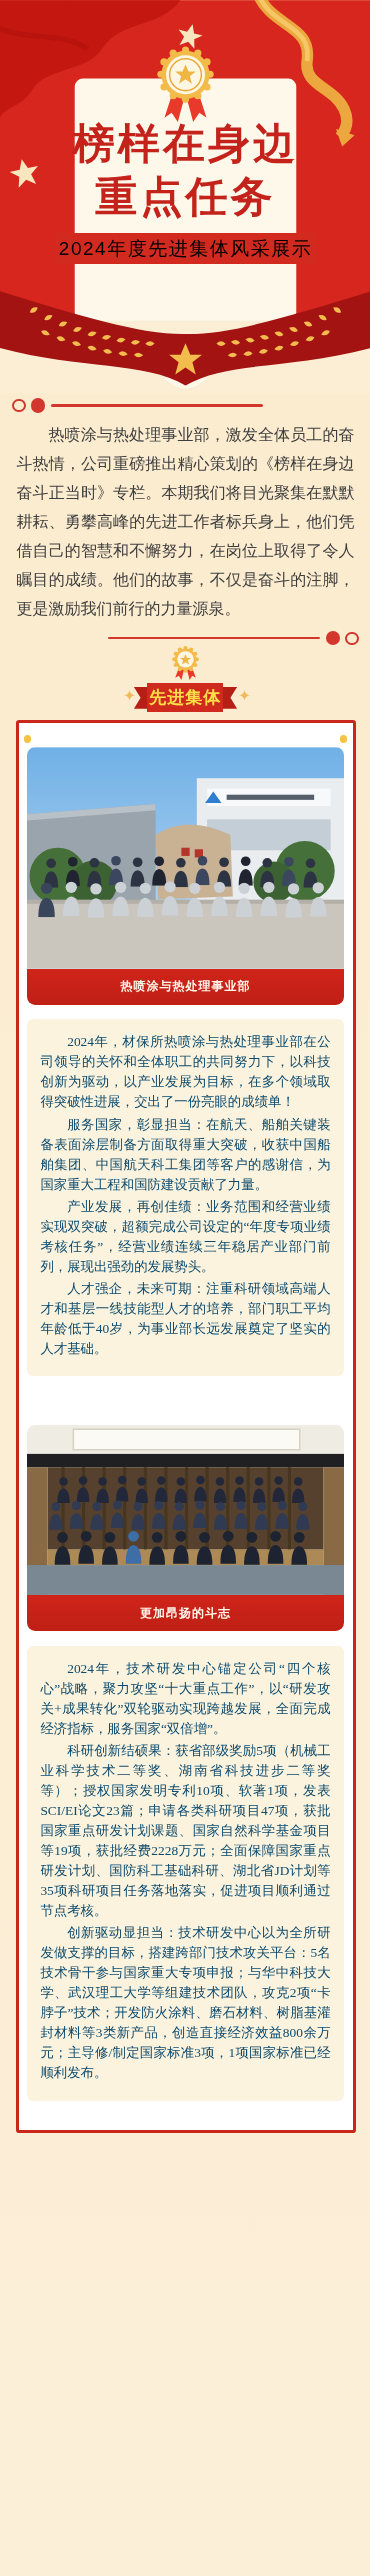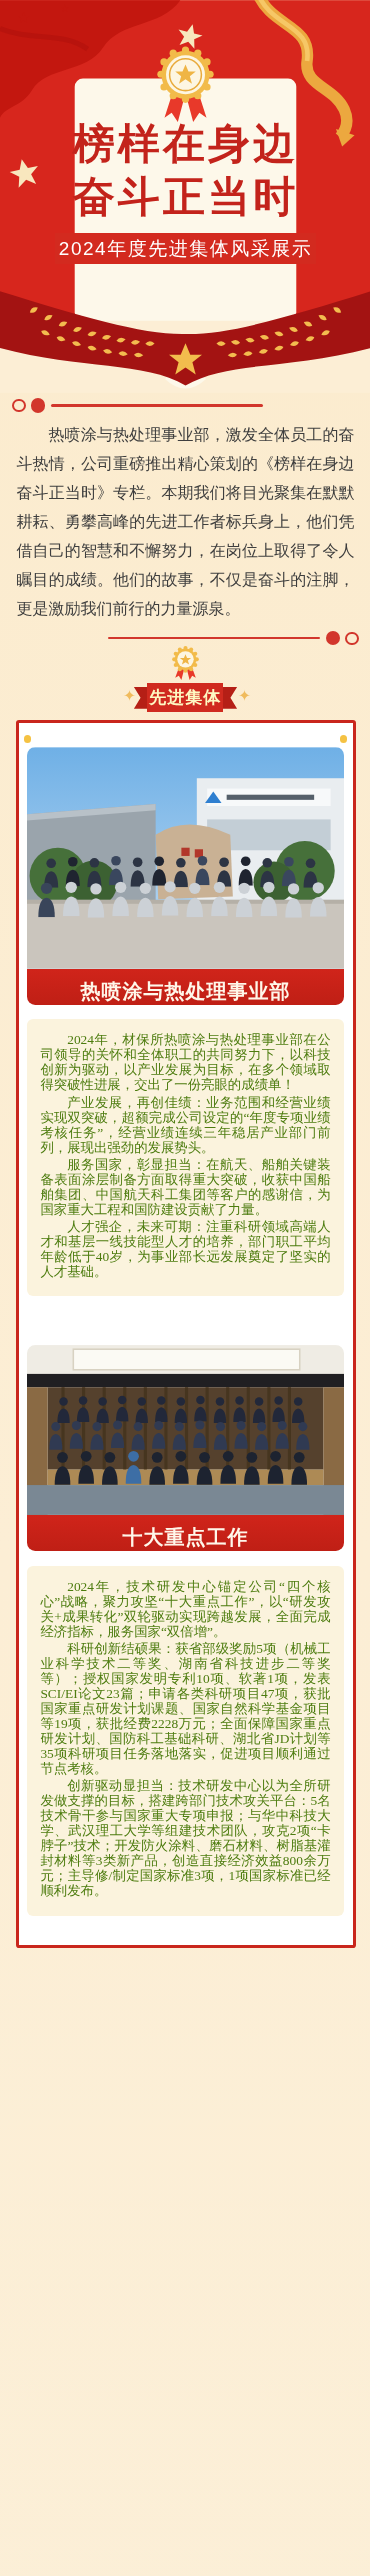--- a/index.html
+++ b/index.html
@@ -8,61 +8,61 @@
         font-family:"Liberation Serif","DejaVu Serif",serif;}
   
   .hero{position:relative;width:371px;height:393px;text-decoration:underline;}
   .hero-bg{position:absolute;left:0;top:0;}
   .hero-medal{position:absolute;left:147px;top:45px;}
   .hero-title{position:absolute;width:371px;text-align:center;color:#c3231b;
       font-family:"Liberation Sans","DejaVu Sans",sans-serif;font-weight:900;
       font-size:42px;letter-spacing:3.1px;margin:0;line-height:1;}
   .t1{top:123px}.t2{top:176px}
   .hero-subtitle{position:absolute;left:55px;top:233px;width:261px;height:31px;
-      background:#d32a1f;color:#ffffff;display:flex;align-items:center;justify-content:center;
+      background:#d32a1f;color:#000000;display:flex;align-items:center;justify-content:center;
       font-size:19px;letter-spacing:1.5px;font-family:"Liberation Sans",sans-serif;}
   
   .divider{display:flex;align-items:center;width:251px;}
   .divider .ring{width:9.3px;height:9.3px;border:2.6px solid #d2362c;border-radius:50%;flex:none;}
   .divider .dot{width:14.4px;height:14.4px;background:#d2362c;border-radius:50%;flex:none;margin-left:5.2px;}
   .divider .line{height:2.6px;background:#d2362c;border-radius:1.5px;flex:1;margin-left:6.2px;}
   .divider.rev .dot{margin:0 5.2px 0 6.2px;}
   .divider.rev .line{margin-left:0;}
   .dv-intro-top{margin:5.2px 0 7.2px 12.4px;}
   .dv-intro-bot{margin:8.2px 0 0 14.4px;}
   
   .intro,.outro{padding:0 16.5px;}
   .intro p{font-size:16px;line-height:29px;color:#3e3e3e;text-align:justify;text-indent:2em;margin:7.2px 0;}
   
   .badge-block{position:relative;height:66px;margin-top:3.1px;}
   .badge-medal{position:absolute;left:169px;top:-2.1px;}
   .ribbon-banner{position:absolute;left:137px;top:35px;width:97px;height:29px;}
   .rb-core{position:absolute;left:10.3px;top:0;width:76px;height:29px;background:#d02a1f;
-      display:flex;align-items:center;justify-content:center;color:#fef9c3;
+      display:flex;align-items:center;justify-content:center;color:#fde047;
       font-family:"Liberation Sans",sans-serif;font-weight:700;font-size:17px;letter-spacing:1px;z-index:2;}
   .rb-tail{position:absolute;top:3.6px;width:17.5px;height:21.6px;background:#b51f16;z-index:1;}
   .rb-tail.l{left:-3.1px;clip-path:polygon(0 0,100% 0,100% 100%,0 100%,38% 50%);}
   .rb-tail.r{right:-3.1px;clip-path:polygon(0 0,100% 0,62% 50%,100% 100%,0 100%);}
   .side-star{position:absolute;top:40px;color:#f0bb5d;font-size:15.5px;line-height:1;}
   .side-star.s1{left:123px;}.side-star.s2{left:238px;}
   
   .board-card{margin:5.2px 15.5px 0;border:3.1px solid #c9261c;border-radius:3.1px;background:#ffffff;
       position:relative;padding:24px 8.2px 29px;}
   .corner-dot{position:absolute;width:7.7px;height:7.7px;border-radius:50%;background:#f5c243;}
   .cd-tl{left:5.2px;top:12.4px;}.cd-tr{right:5.2px;top:12.4px;}
   .sec{margin-bottom:49px;}
   .sec:last-child{margin-bottom:0;}
   .photo{position:relative;width:317px;margin:0 auto;border-radius:8.2px 8.2px 0 0;overflow:hidden;font-size:0;}
   .photo svg{display:block;}
   .label-bar{width:317px;height:36px;margin:0 auto;background:linear-gradient(180deg,#d0241a,#bf1f15);
-      border-radius:0 0 8.2px 8.2px;display:flex;align-items:flex-end;justify-content:center;
-      color:#fff7ea;font-family:"Liberation Sans",sans-serif;font-weight:700;font-size:20px;letter-spacing:1px;}
+      border-radius:0 0 8.2px 8.2px;display:flex;align-items:center;justify-content:center;
+      color:#fff7ea;font-family:"Liberation Sans",sans-serif;font-weight:700;font-size:12px;letter-spacing:1px;}
   .text-panel{width:317px;margin:14.4px auto 0;background:#fbf3dd;border-radius:6.2px;
       padding:13.4px 13.4px 15.5px;box-sizing:border-box;}
-  .text-panel p{font-size:13.4px;line-height:15px;color:#4d7c0f;text-align:justify;text-indent:2em;margin:0 0 2.1px;}
+  .text-panel p{font-size:13.4px;line-height:20px;color:#0c4a6e;text-align:justify;text-indent:2em;margin:0 0 2.1px;}
 </style>
 </head>
 <body>
 
 <div class="page">
 
   <header class="hero">
     <svg class="hero-bg" width="371" height="393" viewBox="0 0 720 762">
       <defs>
         <path id="lf" d="M0 0 Q8 -9 18 0 Q8 9 0 0 Z"></path>
@@ -153,21 +153,21 @@
             <circle cx="33" cy="33" r="7"></circle>
             <circle cx="51" cy="16" r="7"></circle>
         </g>
       </g>
       <circle cx="75" cy="58" r="38" fill="#fdf6e2"></circle>
       <circle cx="75" cy="58" r="31" fill="none" stroke="#e9ab3c" stroke-width="3"></circle>
       <path d="M75,38 L80.8,51.8 95,51.8 83.5,61 87.6,75.8 75,67 62.4,75.8 66.5,61 55,51.8 69.2,51.8 Z" fill="#efb545"></path>
     </svg>
 
     <h1 class="hero-title t1">榜样在身边</h1>
-    <h1 class="hero-title t2">奋斗正当时</h1>
+    <h1 class="hero-title t2">重点任务</h1>
     <div class="hero-subtitle">2024年度先进集体风采展示</div>
   </header>
 
   <section class="intro">
     <div class="divider dv-intro-top" style="margin-left:-4.1px;">
       <span class="ring"></span>
       <span class="dot"></span>
       <span class="line"></span>
     </div>
     <p>热喷涂与热处理事业部，激发全体员工的奋斗热情，公司重磅推出精心策划的《榜样在身边 奋斗正当时》专栏。本期我们将目光聚集在默默耕耘、勇攀高峰的先进工作者标兵身上，他们凭借自己的智慧和不懈努力，在岗位上取得了令人瞩目的成绩。他们的故事，不仅是奋斗的注脚，更是激励我们前行的力量源泉。</p>
@@ -272,22 +272,22 @@
             <use href="#psn" x="498" y="263" width="40" height="68"></use>
               <use href="#psn" x="546" y="261" width="40" height="68"></use>
           </g>
         </svg>
       </figure>
       <div class="label-bar">
         <span>热喷涂与热处理事业部</span>
       </div>
       <div class="text-panel">
         <p>2024年，材保所热喷涂与热处理事业部在公司领导的关怀和全体职工的共同努力下，以科技创新为驱动，以产业发展为目标，在多个领域取得突破性进展，交出了一份亮眼的成绩单！</p>
+        <p>服务国家，彰显担当：在航天、船舶关键装备表面涂层制备方面取得重大突破，收获中国船舶集团、中国航天科工集团等客户的感谢信，为国家重大工程和国防建设贡献了力量。</p>
         <p>产业发展，再创佳绩：业务范围和经营业绩实现双突破，超额完成公司设定的“年度专项业绩考核任务”，经营业绩连续三年稳居产业部门前列，展现出强劲的发展势头。</p>
-        <p>服务国家，彰显担当：在航天、船舶关键装备表面涂层制备方面取得重大突破，收获中国船舶集团、中国航天科工集团等客户的感谢信，为国家重大工程和国防建设贡献了力量。</p>
         <p>人才强企，未来可期：注重科研领域高端人才和基层一线技能型人才的培养，部门职工平均年龄低于40岁，为事业部长远发展奠定了坚实的人才基础。</p>
       </div>
     </div>
 
     <div class="sec">
       <figure class="photo">
         <svg width="317" height="170" viewBox="0 0 616 330">
           <rect width="616" height="330" fill="#efece4"></rect>
           <rect x="90" y="8" width="440" height="40" fill="#fbfaf4" stroke="#d8d2c2" stroke-width="3"></rect>
           <rect x="0" y="56" width="616" height="26" fill="#201f22"></rect>
@@ -349,21 +349,21 @@
               <use href="#psn" x="280" y="204" width="38" height="66"></use>
             <use href="#psn" x="326" y="206" width="38" height="66"></use>
               <use href="#psn" x="372" y="204" width="38" height="66"></use>
             <use href="#psn" x="418" y="206" width="38" height="66"></use>
               <use href="#psn" x="464" y="204" width="38" height="66"></use>
             <use href="#psn" x="510" y="206" width="38" height="66"></use>
           </g>
         </svg>
       </figure>
       <div class="label-bar">
-        <span>十大重点工作</span>
+        <span>更加昂扬的斗志</span>
       </div>
       <div class="text-panel">
         <p>2024年，技术研发中心锚定公司“四个核心”战略，聚力攻坚“十大重点工作”，以“研发攻关+成果转化”双轮驱动实现跨越发展，全面完成经济指标，服务国家“双倍增”。</p>
         <p>科研创新结硕果：获省部级奖励5项（机械工业科学技术二等奖、湖南省科技进步二等奖等）；授权国家发明专利10项、软著1项，发表SCI/EI论文23篇；申请各类科研项目47项，获批国家重点研发计划课题、国家自然科学基金项目等19项，获批经费2228万元；全面保障国家重点研发计划、国防科工基础科研、湖北省JD计划等35项科研项目任务落地落实，促进项目顺利通过节点考核。</p>
         <p>创新驱动显担当：技术研发中心以为全所研发做支撑的目标，搭建跨部门技术攻关平台：5名技术骨干参与国家重大专项申报；与华中科技大学、武汉理工大学等组建技术团队，攻克2项“卡脖子”技术；开发防火涂料、磨石材料、树脂基灌封材料等3类新产品，创造直接经济效益800余万元；主导修/制定国家标准3项，1项国家标准已经顺利发布。</p>
 
       </div>
     </div>
 
   </div>

